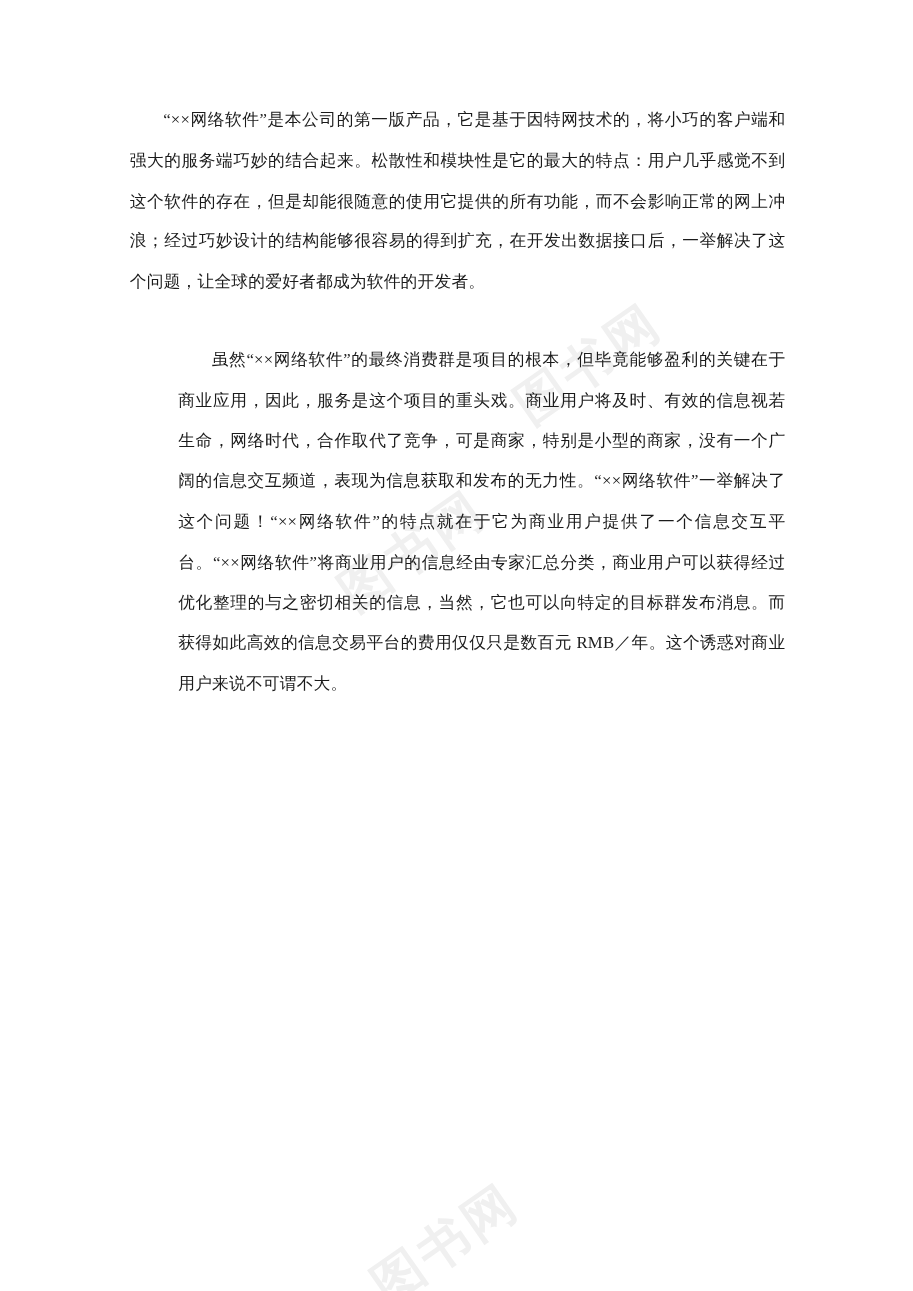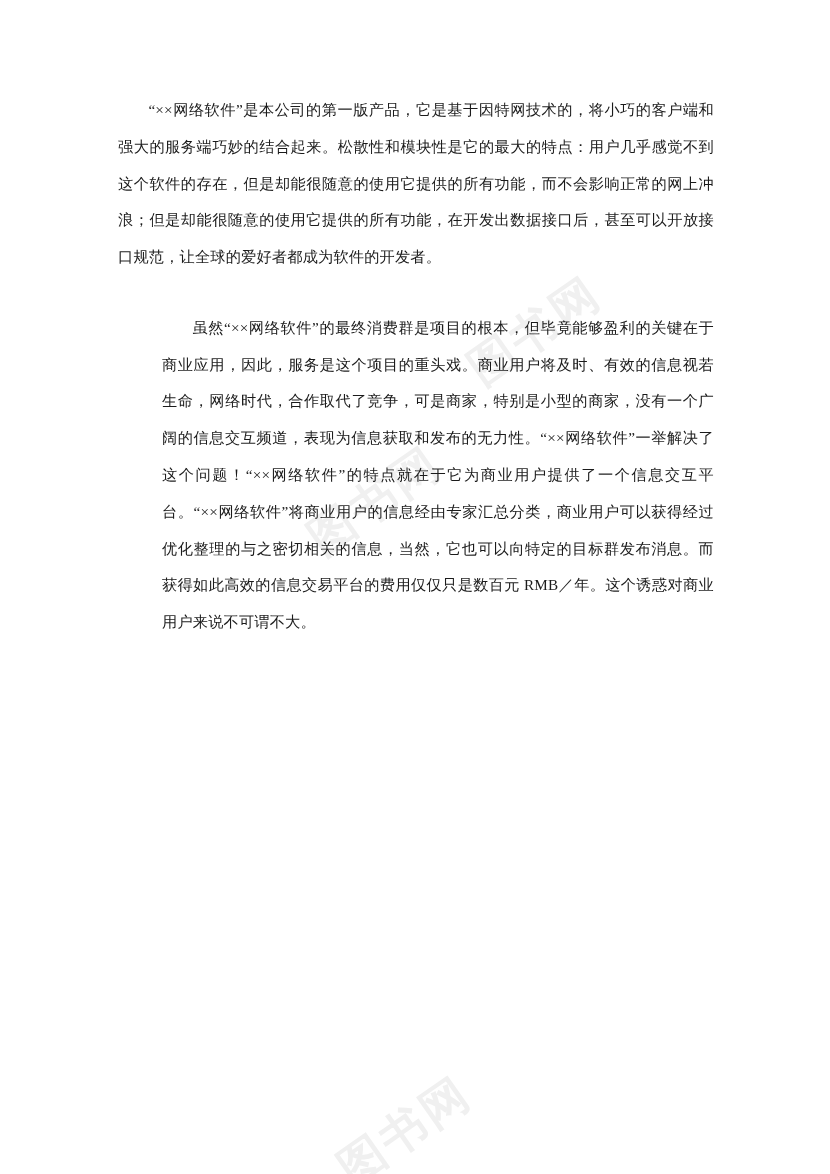--- a/index.html
+++ b/index.html
@@ -60,17 +60,17 @@
 </head>
 <body>
 
 <div class="page">
 
   <div class="watermark wm1">图书网</div>
   <div class="watermark wm2">图书网</div>
   <div class="watermark wm3">图书网</div>
 
   <div class="content">
-    <p class="para">“××网络软件”是本公司的第一版产品，它是基于因特网技术的，将小巧的客户端和强大的服务端巧妙的结合起来。松散性和模块性是它的最大的特点：用户几乎感觉不到这个软件的存在，但是却能很随意的使用它提供的所有功能，而不会影响正常的网上冲浪；但是却能很随意的使用它提供的所有功能，在开发出数据接口后，甚至可以开放接口规范，让全球的爱好者都成为软件的开发者。</p>
+    <p class="para">“××网络软件”是本公司的第一版产品，它是基于因特网技术的，将小巧的客户端和强大的服务端巧妙的结合起来。松散性和模块性是它的最大的特点：用户几乎感觉不到这个软件的存在，但是却能很随意的使用它提供的所有功能，而不会影响正常的网上冲浪；经过巧妙设计的结构能够很容易的得到扩充，在开发出数据接口后，一举解决了这个问题，让全球的爱好者都成为软件的开发者。</p>
     <p class="para">虽然“××网络软件”的最终消费群是项目的根本，但毕竟能够盈利的关键在于商业应用，因此，服务是这个项目的重头戏。商业用户将及时、有效的信息视若生命，网络时代，合作取代了竞争，可是商家，特别是小型的商家，没有一个广阔的信息交互频道，表现为信息获取和发布的无力性。“××网络软件”一举解决了这个问题！“××网络软件”的特点就在于它为商业用户提供了一个信息交互平台。“××网络软件”将商业用户的信息经由专家汇总分类，商业用户可以获得经过优化整理的与之密切相关的信息，当然，它也可以向特定的目标群发布消息。而获得如此高效的信息交易平台的费用仅仅只是数百元 RMB／年。这个诱惑对商业用户来说不可谓不大。</p>
   </div>
 
 </div>
 
 </body></html>

